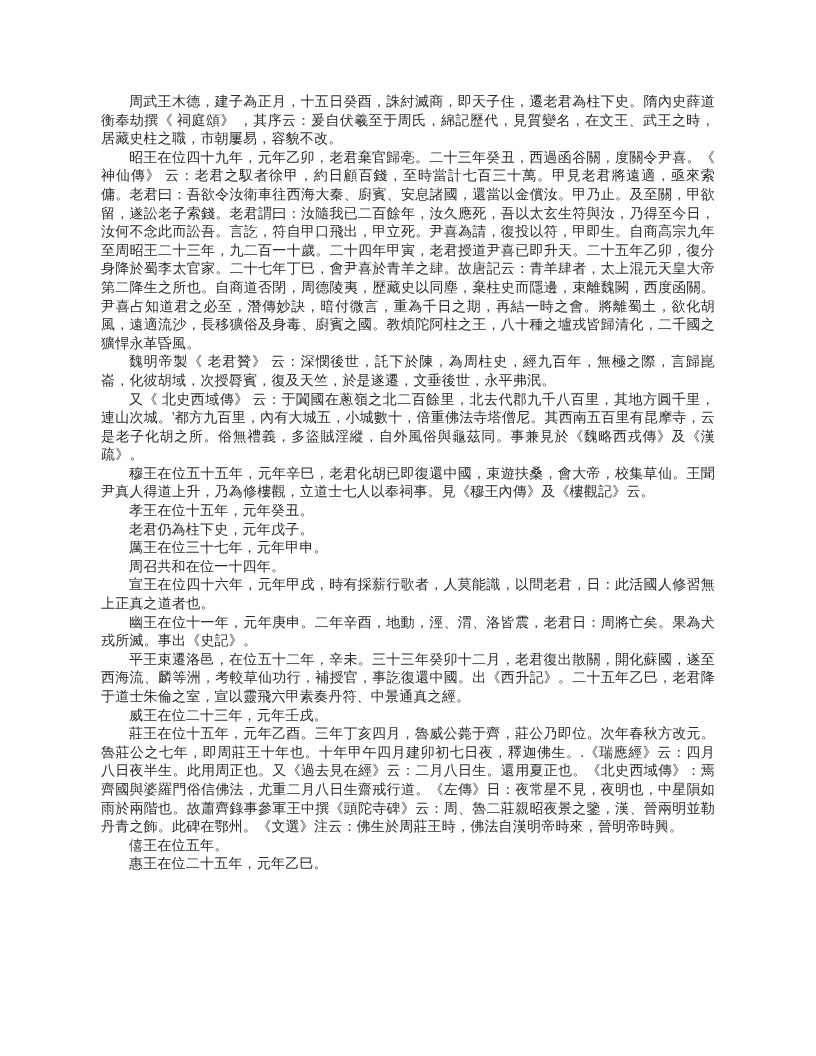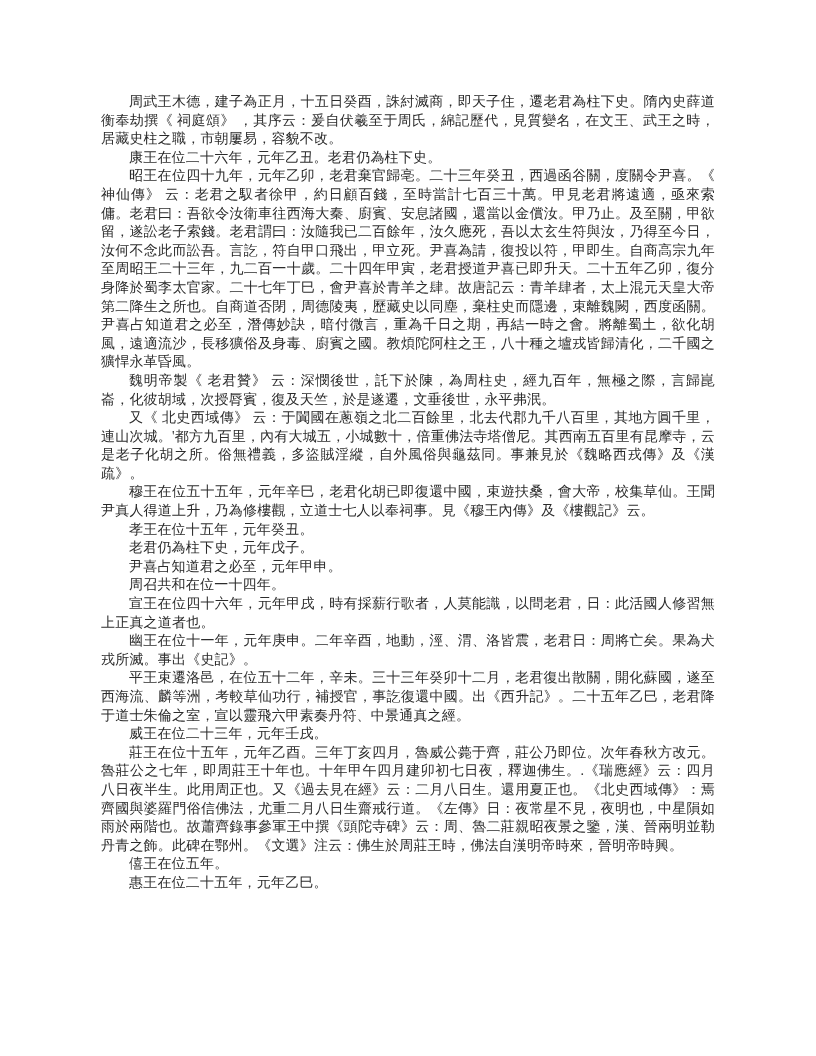--- a/index.html
+++ b/index.html
@@ -33,28 +33,27 @@
     text-justify: inter-ideograph;
     word-break: break-all;
   }
 </style>
 </head>
 <body>
 
 <div class="page">
   <div class="text-block">
     <p class="para">周武王木德，建子為正月，十五日癸酉，誅紂滅商，即天子住，遷老君為柱下史。隋內史薛道衡奉劫撰《 祠庭頌》 ，其序云：爰自伏羲至于周氏，綿記歷代，見質變名，在文王、武王之時，居藏史柱之職，市朝屢易，容貌不改。</p>
-    <p class="para">康王在位二十六年，元年乙丑。老君仍為柱下史。</p>
     <p class="para">昭王在位四十九年，元年乙卯，老君棄官歸亳。二十三年癸丑，西過函谷關，度關令尹喜。《 神仙傳》 云：老君之馭者徐甲，約日顧百錢，至時當計七百三十萬。甲見老君將遠適，亟來索傭。老君曰：吾欲令汝衛車往西海大秦、廚賓、安息諸國，還當以金償汝。甲乃止。及至關，甲欲留，遂訟老子索錢。老君謂曰：汝隨我已二百餘年，汝久應死，吾以太玄生符與汝，乃得至今日，汝何不念此而訟吾。言訖，符自甲口飛出，甲立死。尹喜為請，復投以符，甲即生。自商高宗九年至周昭王二十三年，九二百一十歲。二十四年甲寅，老君授道尹喜已即升天。二十五年乙卯，復分身降於蜀李太官家。二十七年丁巳，會尹喜於青羊之肆。故唐記云：青羊肆者，太上混元天皇大帝第二降生之所也。自商道否閉，周德陵夷，歷藏史以同塵，棄柱史而隱邊，束離魏闕，西度函關。尹喜占知道君之必至，潛傳妙訣，暗付微言，重為千日之期，再結一時之會。將離蜀土，欲化胡風，遠適流沙，長移獷俗及身毒、廚賓之國。教煩陀阿柱之王，八十種之壚戎皆歸清化，二千國之獷悍永革昏風。</p>
     <p class="para">魏明帝製《 老君贊》 云：深憫後世，託下於陳，為周柱史，經九百年，無極之際，言歸崑崙，化彼胡域，次授脣賓，復及天竺，於是遂遷，文垂後世，永平弗泯。</p>
     <p class="para">又《 北史西域傳》 云：于闐國在蔥嶺之北二百餘里，北去代郡九千八百里，其地方圓千里，連山次城。'都方九百里，內有大城五，小城數十，倍重佛法寺塔僧尼。其西南五百里有昆摩寺，云是老子化胡之所。俗無禮義，多盜賊淫縱，自外風俗與龜茲同。事兼見於《魏略西戎傳》及《漢疏》。</p>
     <p class="para">穆王在位五十五年，元年辛巳，老君化胡已即復還中國，束遊扶桑，會大帝，校集草仙。王聞尹真人得道上升，乃為修樓觀，立道士七人以奉祠事。見《穆王內傳》及《樓觀記》云。</p>
     <p class="para">孝王在位十五年，元年癸丑。</p>
     <p class="para">老君仍為柱下史，元年戊子。</p>
-    <p class="para">尹喜占知道君之必至，元年甲申。</p>
+    <p class="para">厲王在位三十七年，元年甲申。</p>
     <p class="para">周召共和在位一十四年。</p>
     <p class="para">宣王在位四十六年，元年甲戌，時有採薪行歌者，人莫能識，以問老君，日：此活國人修習無上正真之道者也。</p>
     <p class="para">幽王在位十一年，元年庚申。二年辛酉，地動，涇、渭、洛皆震，老君日：周將亡矣。果為犬戎所滅。事出《史記》。</p>
     <p class="para">平王束遷洛邑，在位五十二年，辛未。三十三年癸卯十二月，老君復出散關，開化蘇國，遂至西海流、麟等洲，考較草仙功行，補授官，事訖復還中國。出《西升記》。二十五年乙巳，老君降于道士朱倫之室，宣以靈飛六甲素奏丹符、中景通真之經。</p>
     <p class="para">威王在位二十三年，元年壬戌。</p>
     <p class="para">莊王在位十五年，元年乙酉。三年丁亥四月，魯威公薨于齊，莊公乃即位。次年春秋方改元。魯莊公之七年，即周莊王十年也。十年甲午四月建卯初七日夜，釋迦佛生。.《瑞應經》云：四月八日夜半生。此用周正也。又《過去見在經》云：二月八日生。還用夏正也。《北史西域傳》：焉齊國與婆羅門俗信佛法，尤重二月八日生齋戒行道。《左傳》日：夜常星不見，夜明也，中星隕如雨於兩階也。故蕭齊錄事參軍王中撰《頭陀寺碑》云：周、魯二莊親昭夜景之鑒，漢、晉兩明並勒丹青之飾。此碑在鄂州。《文選》注云：佛生於周莊王時，佛法自漢明帝時來，晉明帝時興。</p>
     <p class="para">僖王在位五年。</p>
     <p class="para">惠王在位二十五年，元年乙巳。</p>
   </div>
 </div>

